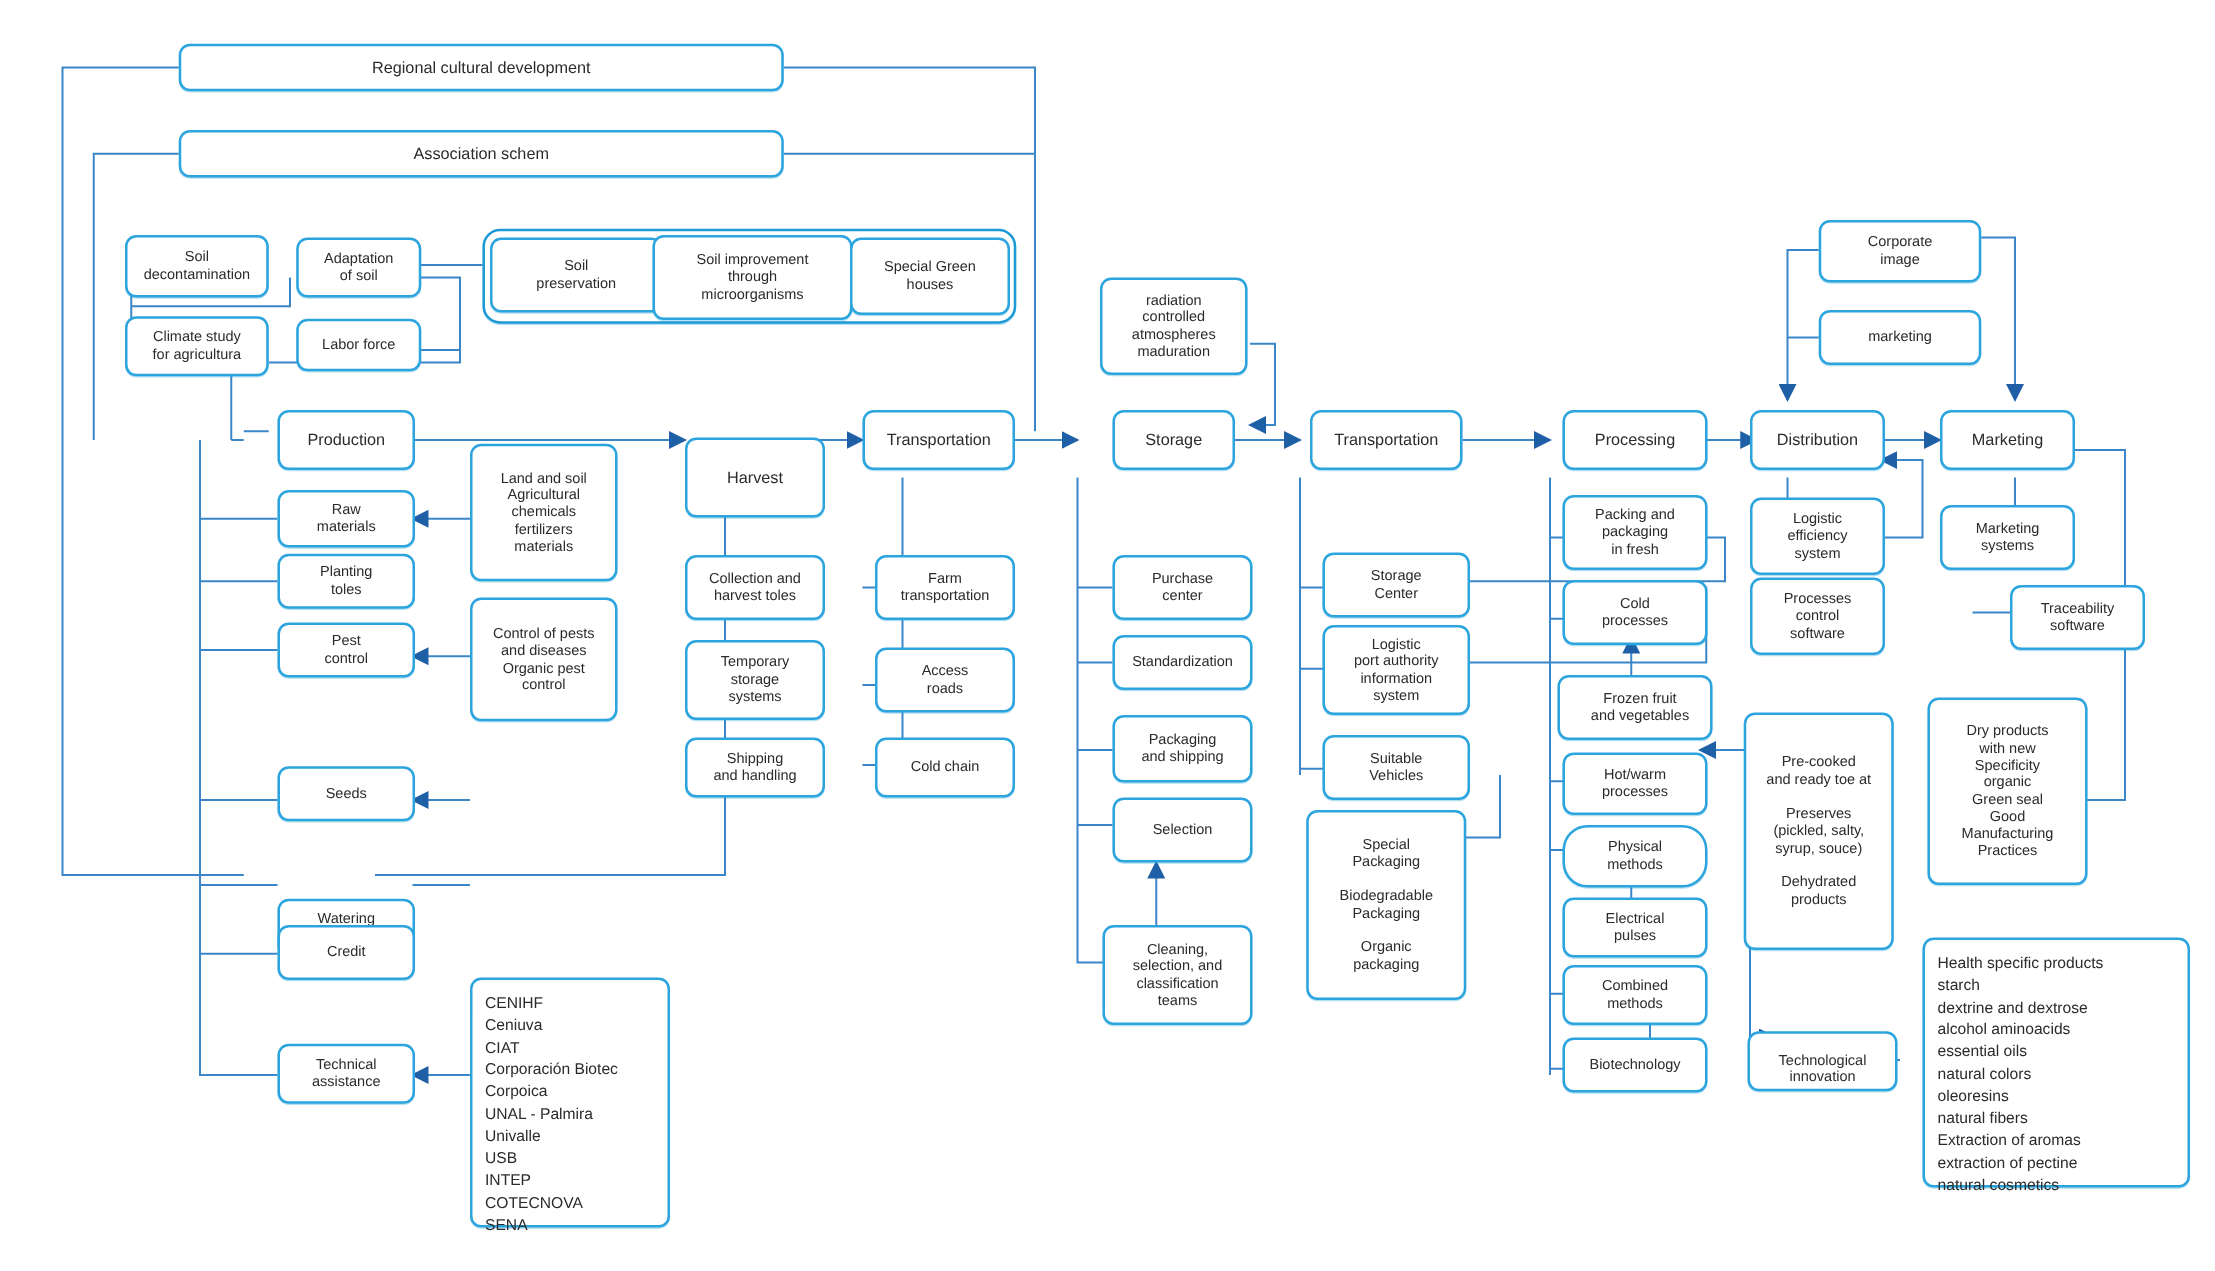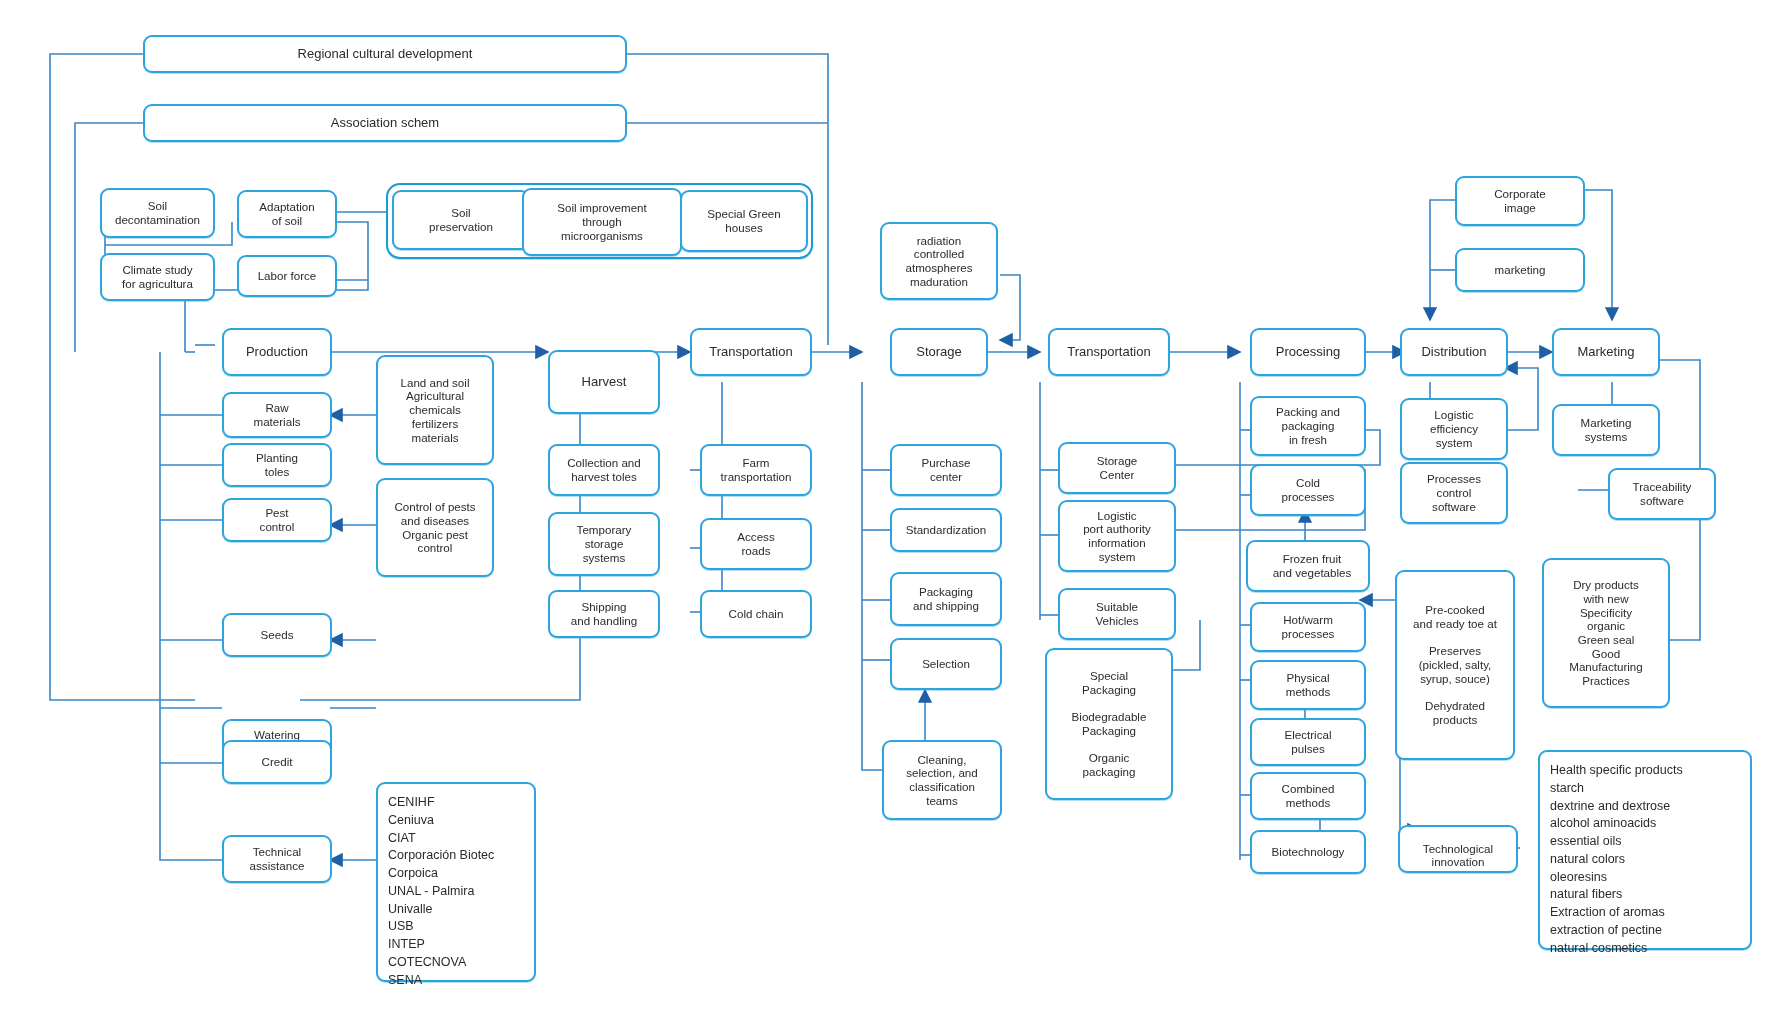--- a/index.html
+++ b/index.html
@@ -343,21 +343,21 @@
 processes</span>
   </div>
   <div class="node small" style="left:1246px;top:540px;width:124px;height:52px;padding-left:12px;">
     <span class="txt">Frozen fruit
 and vegetables</span>
   </div>
   <div class="node small" style="left:1250px;top:602px;width:116px;height:50px;">
     <span class="txt">Hot/warm
 processes</span>
   </div>
-  <div class="node small" style="left:1250px;top:660px;width:116px;height:50px;">
+  <div class="node small" style="left:1250px;top:660px;width:116px;height:50px;border-radius:20px;">
     <span class="txt">Physical
 methods</span>
   </div>
   <div class="node small" style="left:1250px;top:718px;width:116px;height:48px;">
     <span class="txt">Electrical
 pulses</span>
   </div>
   <div class="node small" style="left:1250px;top:772px;width:116px;height:48px;">
     <span class="txt">Combined
 methods</span>

